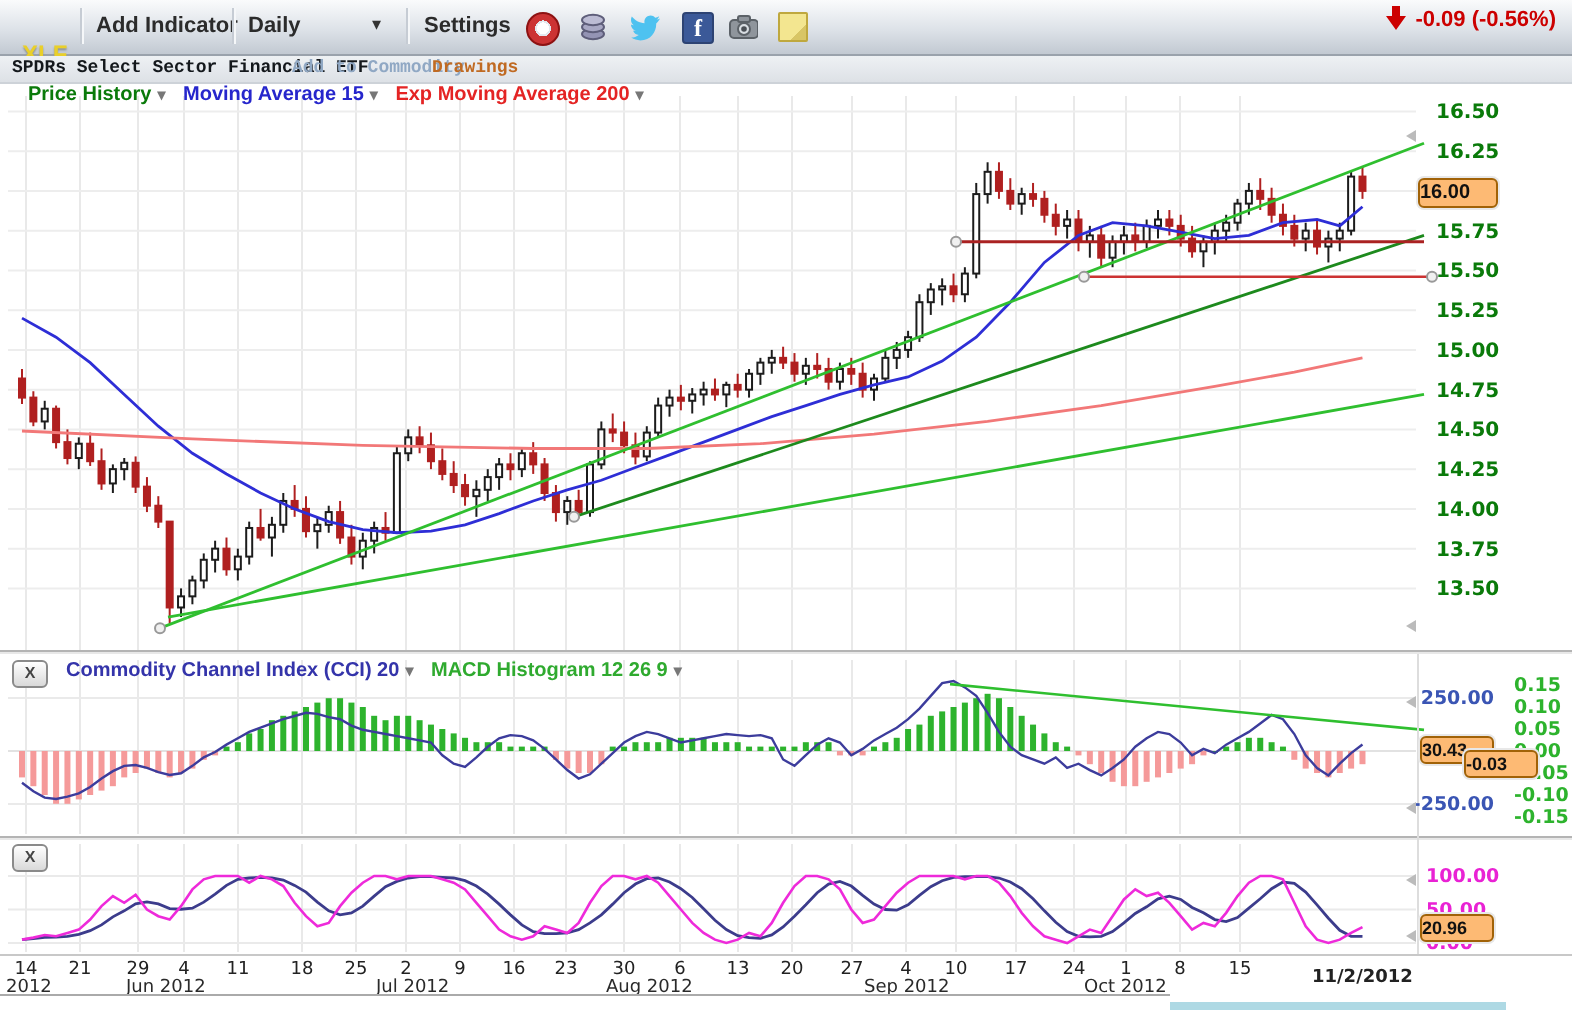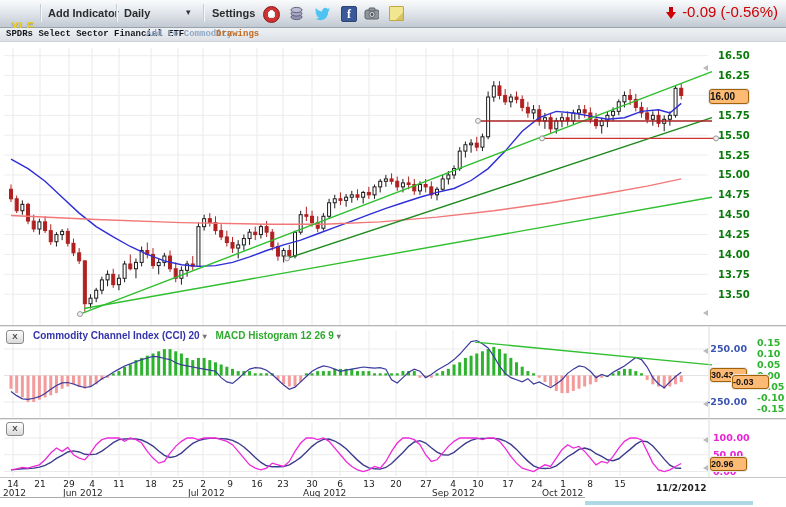--- a/index.html
+++ b/index.html
@@ -8,21 +8,21 @@
 
   
   .toolbar{position:absolute;left:0;top:0;width:786px;height:27px;
            background:linear-gradient(#fafbfc,#dde2e8 55%,#c2c9d2);
            border-bottom:1px solid #9aa2ac;}
   .toolbar .sym{position:absolute;left:11px;top:20px;font-size:12px;font-weight:bold;color:#e9cf2a;
                 text-shadow:0 1px 1px #8a8f96;}
   .titem{position:absolute;top:7px;font-size:11px;font-weight:bold;color:#2b2b2b;cursor:pointer;}
   .t-sep{position:absolute;top:4px;width:1px;height:18px;background:#c6ccd4;border-right:1px solid #f5f7f9;}
   .caret{position:absolute;top:7px;font-size:9px;color:#333;}
-  .change{position:absolute;right:8px;top:3px;font-size:15px;font-weight:normal;color:#cc0000;}
+  .change{position:absolute;right:8px;top:3px;font-size:11px;font-weight:bold;color:#cc0000;}
   .change svg{vertical-align:-2px;margin-right:2px;}
   .icon{position:absolute;top:6px;width:15px;height:15px;display:inline-block;cursor:pointer;}
   .i-alarm{left:263px;border-radius:50%;border:1px solid #8d1212;
            background:radial-gradient(circle at 50% 48%, #ffffff 0 3px, #e2e8ee 3px 4px, #cc3333 4px 8px);}
   .i-fb{left:341px;width:14px;height:14px;background:#3b5998;border-radius:2px;border:1px solid #2d4373;
         color:#fff;font:bold 12px/14px "Liberation Serif",serif;text-align:center;}
   .i-note{left:389px;width:13px;height:13px;background:linear-gradient(135deg,#f3e690 70%,#d8c565 70%);
           border:1px solid #bfa83e;border-radius:1px;}
 
   
@@ -628,20 +628,25 @@
       <span>-0.09 (-0.56%)</span>
     </span>
   </div>
 
   <div class="symbolbar">
     <span class="sb-name">SPDRs Select Sector Financial ETF</span>
     <span class="sb-port">Add to Commodity</span>
     <span class="sb-draw">Drawings</span>
   </div>
 
+  <div class="phead" id="head-price">
+    <span class="lab" style="color: rgb(10, 122, 10);">Price History</span><span class="c">▾</span>
+    <span class="lab" style="color: rgb(38, 38, 204);">Moving Average 15</span><span class="c">▾</span>
+    <span class="lab" style="color: rgb(228, 36, 36);">Exp Moving Average 200</span><span class="c">▾</span>
+  </div>
 
   <div class="xbtn" id="x-mid">X</div>
   <div class="phead" id="head-mid">
     <span class="lab" style="color: rgb(52, 52, 170); text-align: center;">Commodity Channel Index (CCI) 20</span><span class="c">▾</span>
     <span class="lab" style="color: rgb(47, 170, 47);">MACD Histogram 12 26 9</span><span class="c">▾</span>
   </div>
 
   <div class="xbtn" id="x-stoch">X</div>
 
   <div class="vbox" id="box-price">16.00</div>

